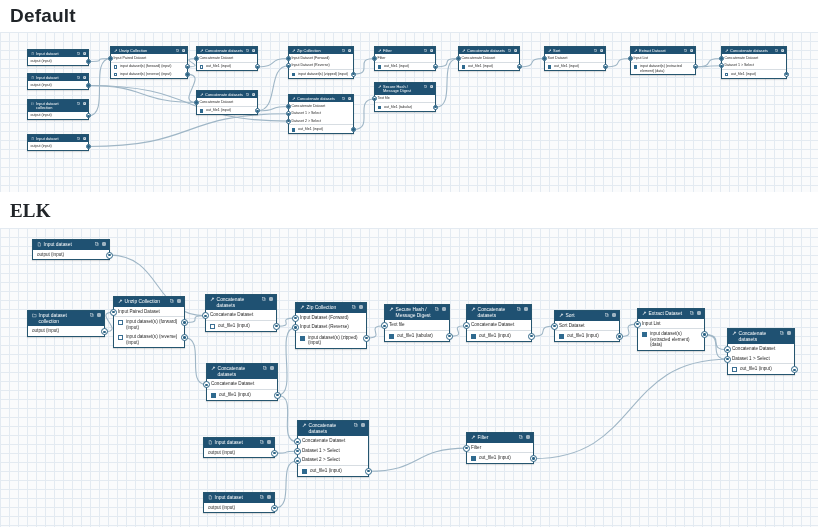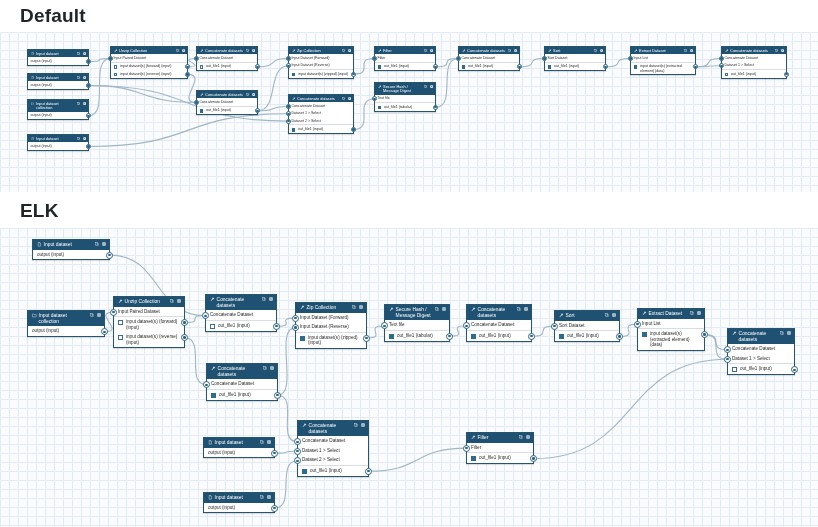--- a/index.html
+++ b/index.html
@@ -8,24 +8,23 @@
     background:#ffffff;
     font-family:"Liberation Sans", sans-serif;
     overflow:hidden;
     position:relative;
   }
   .section-title{
     position:absolute;
     font-weight:bold;
     color:#212529;
     letter-spacing:.2px;
-    margin-left:10px;
   }
   #title-default{left:10px;top:5px;font-size:19px;}
-  #title-elk{left:10px;top:200px;font-size:19px;}
+  #title-elk{left:10px;top:200px;font-size:19px;font-family:Liberation Serif, serif;}
 
   .canvas{
     position:absolute;
     left:0;
     background:#fafbfc;
     background-image:
       linear-gradient(to right, #e3eaf1 1px, transparent 1px),
       linear-gradient(to bottom, #e3eaf1 1px, transparent 1px);
     background-size:9px 9px;
     overflow:hidden;

